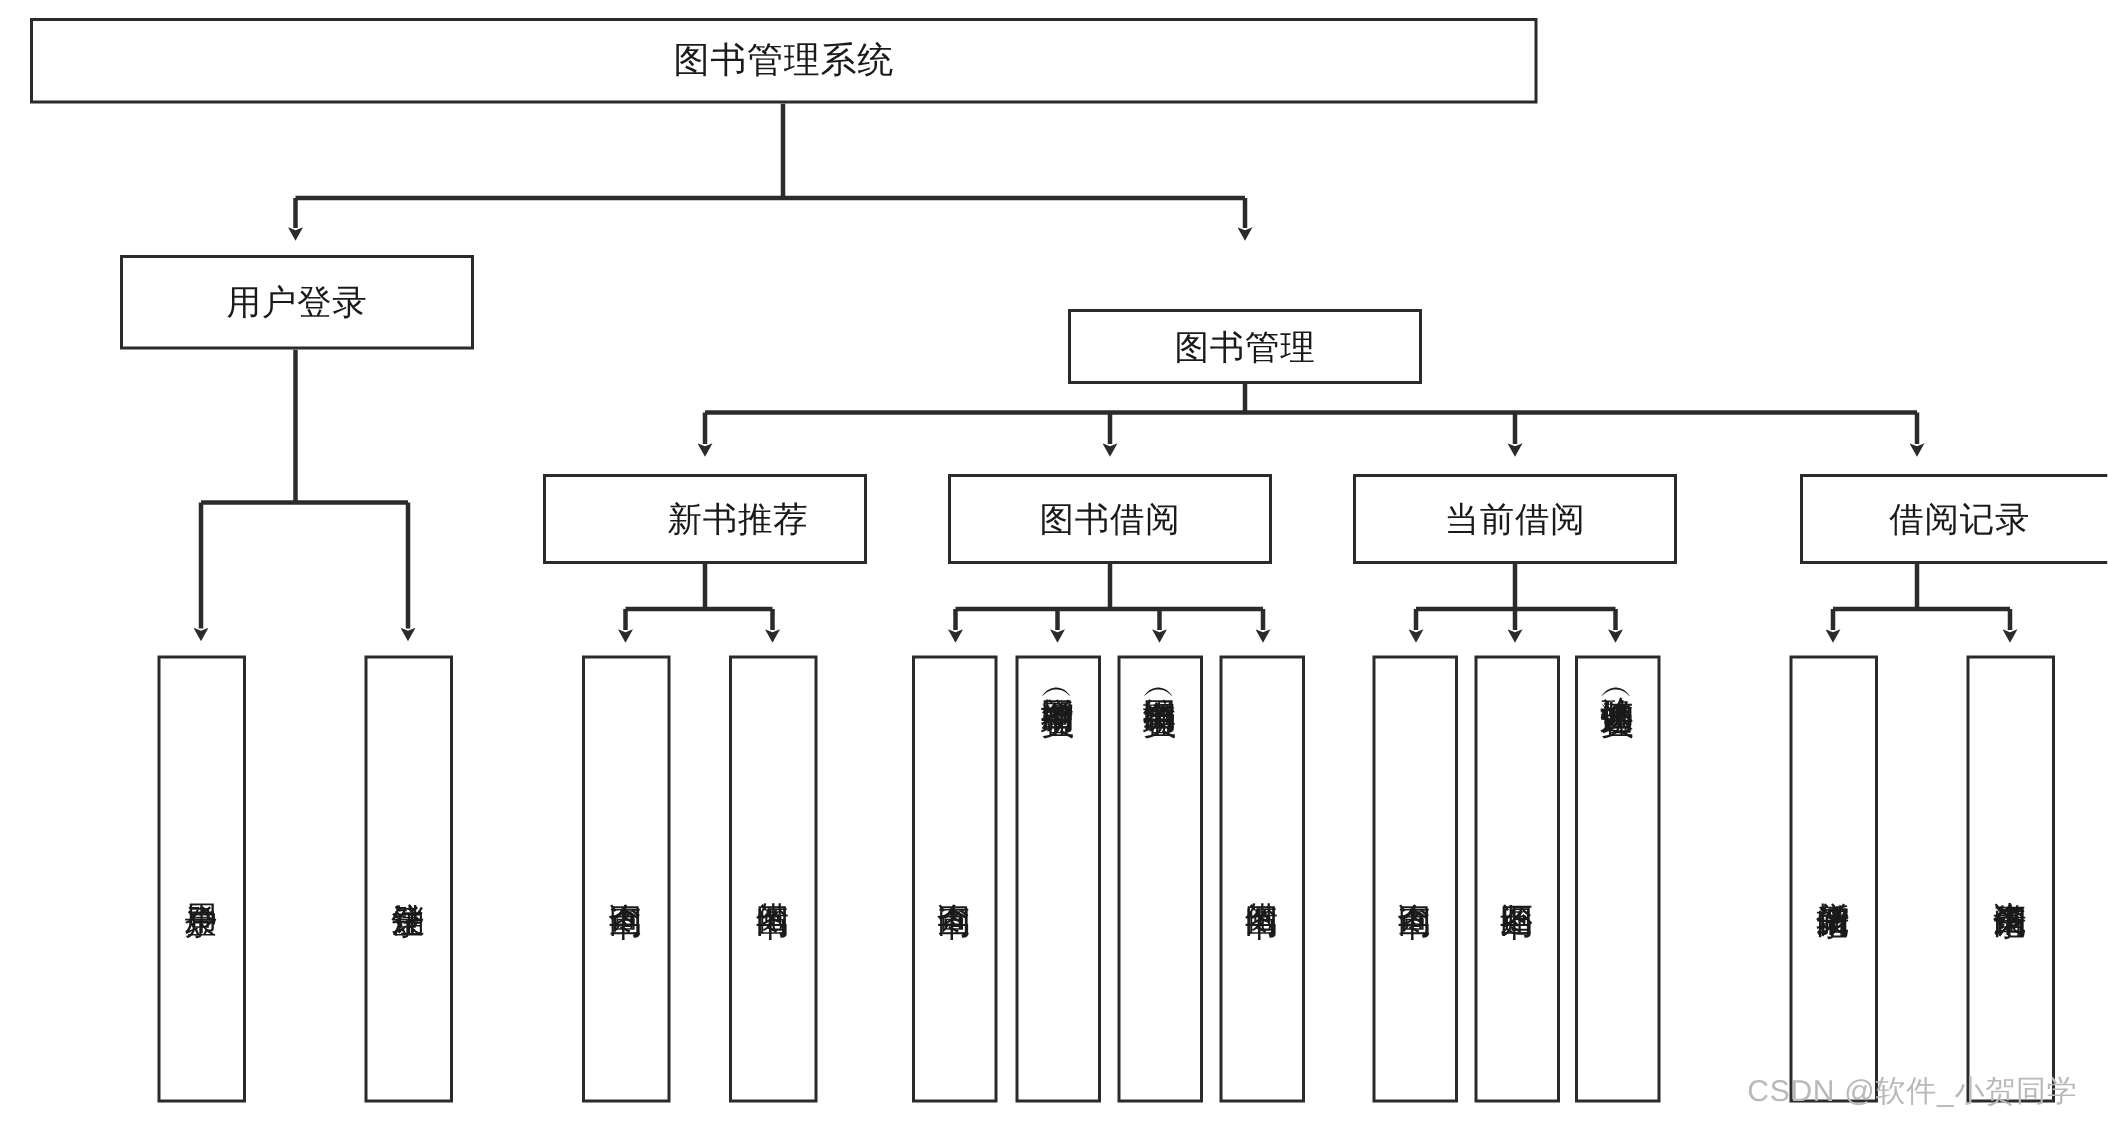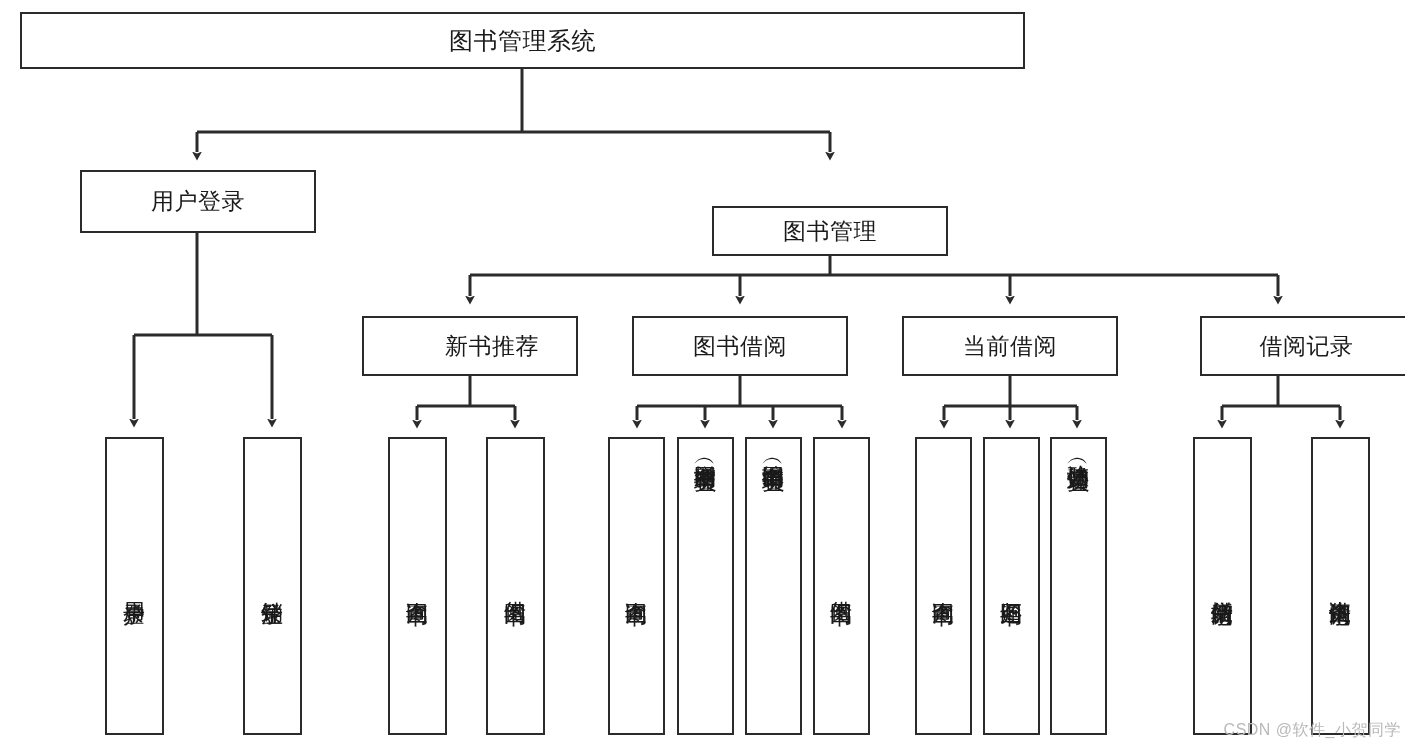--- a/index.html
+++ b/index.html
@@ -57,23 +57,23 @@
     line-height:1.32;
     letter-spacing:1px;
     white-space:nowrap;
   }
   .node.v.mid{
     align-items:center;
     padding-top:0;
   }
   .watermark{
     position:absolute;
-    right:4px;
+    right:20px;
     bottom:6px;
-    font-size:16px;
+    font-size:20px;
     color:#b9b9b9;
     white-space:nowrap;
     letter-spacing:0.5px;
   }
 </style>
 </head>
 <body>
 
 <div id="canvas">
 

